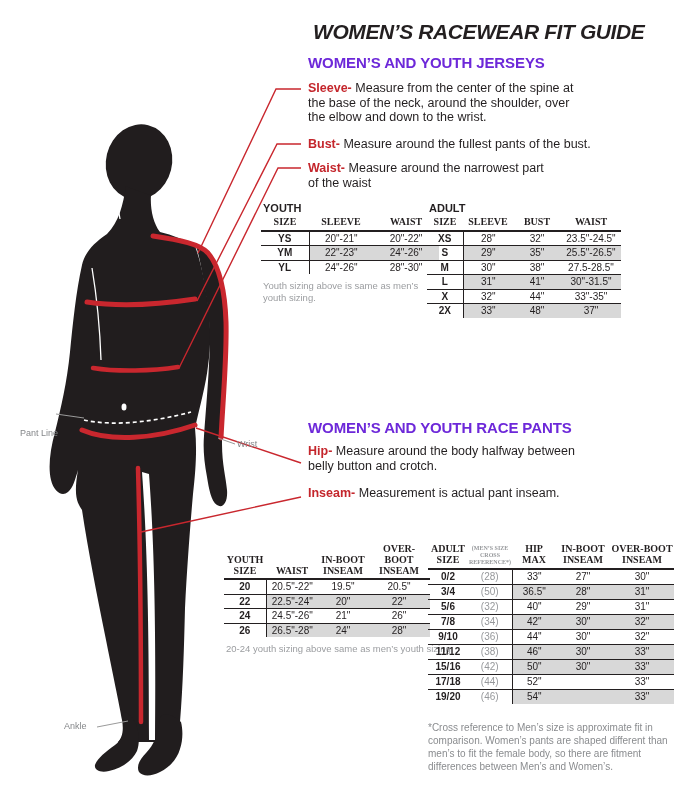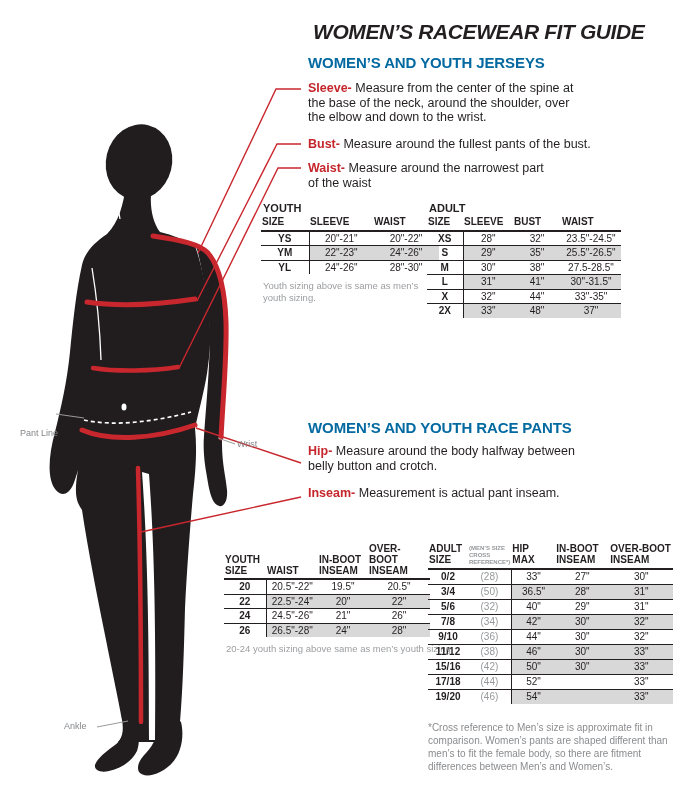--- a/index.html
+++ b/index.html
@@ -2,42 +2,42 @@
 <html><head>
 <meta charset="utf-8">
 <style>
   html,body{margin:0;padding:0;background:#fff;}
   .canvas{position:relative;width:684px;height:800px;background:#ffffff;overflow:hidden;
           font-family:"Liberation Sans",sans-serif;color:#231f20;}
   .figure-svg{position:absolute;left:0;top:0;}
 
   .page-title{position:absolute;left:313px;top:20px;font-size:21px;font-weight:bold;
               font-style:italic;letter-spacing:-0.4px;color:#231f20;white-space:nowrap;}
-  .sec-heading{position:absolute;left:308px;font-size:15px;font-weight:bold;color:#0369a1;
+  .sec-heading{position:absolute;left:308px;font-size:15px;font-weight:bold;color:#6d28d9;
                letter-spacing:-0.1px;white-space:nowrap;}
   #jerseys-heading{top:54px;}
   #pants-heading{top:419px;}
 
   .meas{position:absolute;left:308px;font-size:12.5px;line-height:14.5px;color:#231f20;margin:0;}
   .term{color:#c4262c;font-weight:bold;}
   #meas-sleeve{top:81px;width:266px;}
   #meas-bust{top:137px;width:340px;}
   #meas-waist{top:161px;width:246px;}
   #meas-hip{top:444px;width:268px;}
   #meas-inseam{top:486px;width:330px;}
 
   .tbl{position:absolute;}
   #jersey-youth{left:261px;top:202px;}
   #jersey-adult{left:427px;top:202px;}
   #pants-youth{left:224px;top:544px;}
   #pants-adult{left:428px;top:544px;}
   .tbl-title{font-size:11px;font-weight:bold;color:#231f20;margin:0 0 3px 2px;}
   table.fit{border-collapse:collapse;table-layout:fixed;}
-  table.fit th{vertical-align:bottom;text-align:left;font-size:10px;font-weight:bold;color:#231f20;
-               padding:0 1px 2px;border-bottom:2px solid #231f20;line-height:1.08;}
+  table.fit th{vertical-align:bottom;text-align:center;font-size:10px;font-weight:bold;color:#231f20;
+               padding:0 1px 2px;border-bottom:2px solid #231f20;line-height:1.08;font-family:Liberation Serif, serif;}
   .th-top,.th-label{display:block;}
   .th-small{display:block;font-size:6px;color:#96989b;font-weight:bold;line-height:1.15;}
   table.fit td{text-align:center;font-size:10px;color:#231f20;padding:1px 1px 1.5px;}
   #pants-adult td{padding:1.5px 1px;}
   table.fit tbody tr + tr td{border-top:1px solid #231f20;}
   table.fit td:first-child{font-weight:bold;}
   #jersey-youth tbody td:first-child,
   #jersey-adult tbody td:first-child,
   #pants-youth tbody td:first-child{border-right:1.5px solid #231f20;}
   #pants-adult tbody td:nth-child(2){border-right:1.5px solid #231f20;color:#96989b;font-weight:normal;margin-top:32px;}

